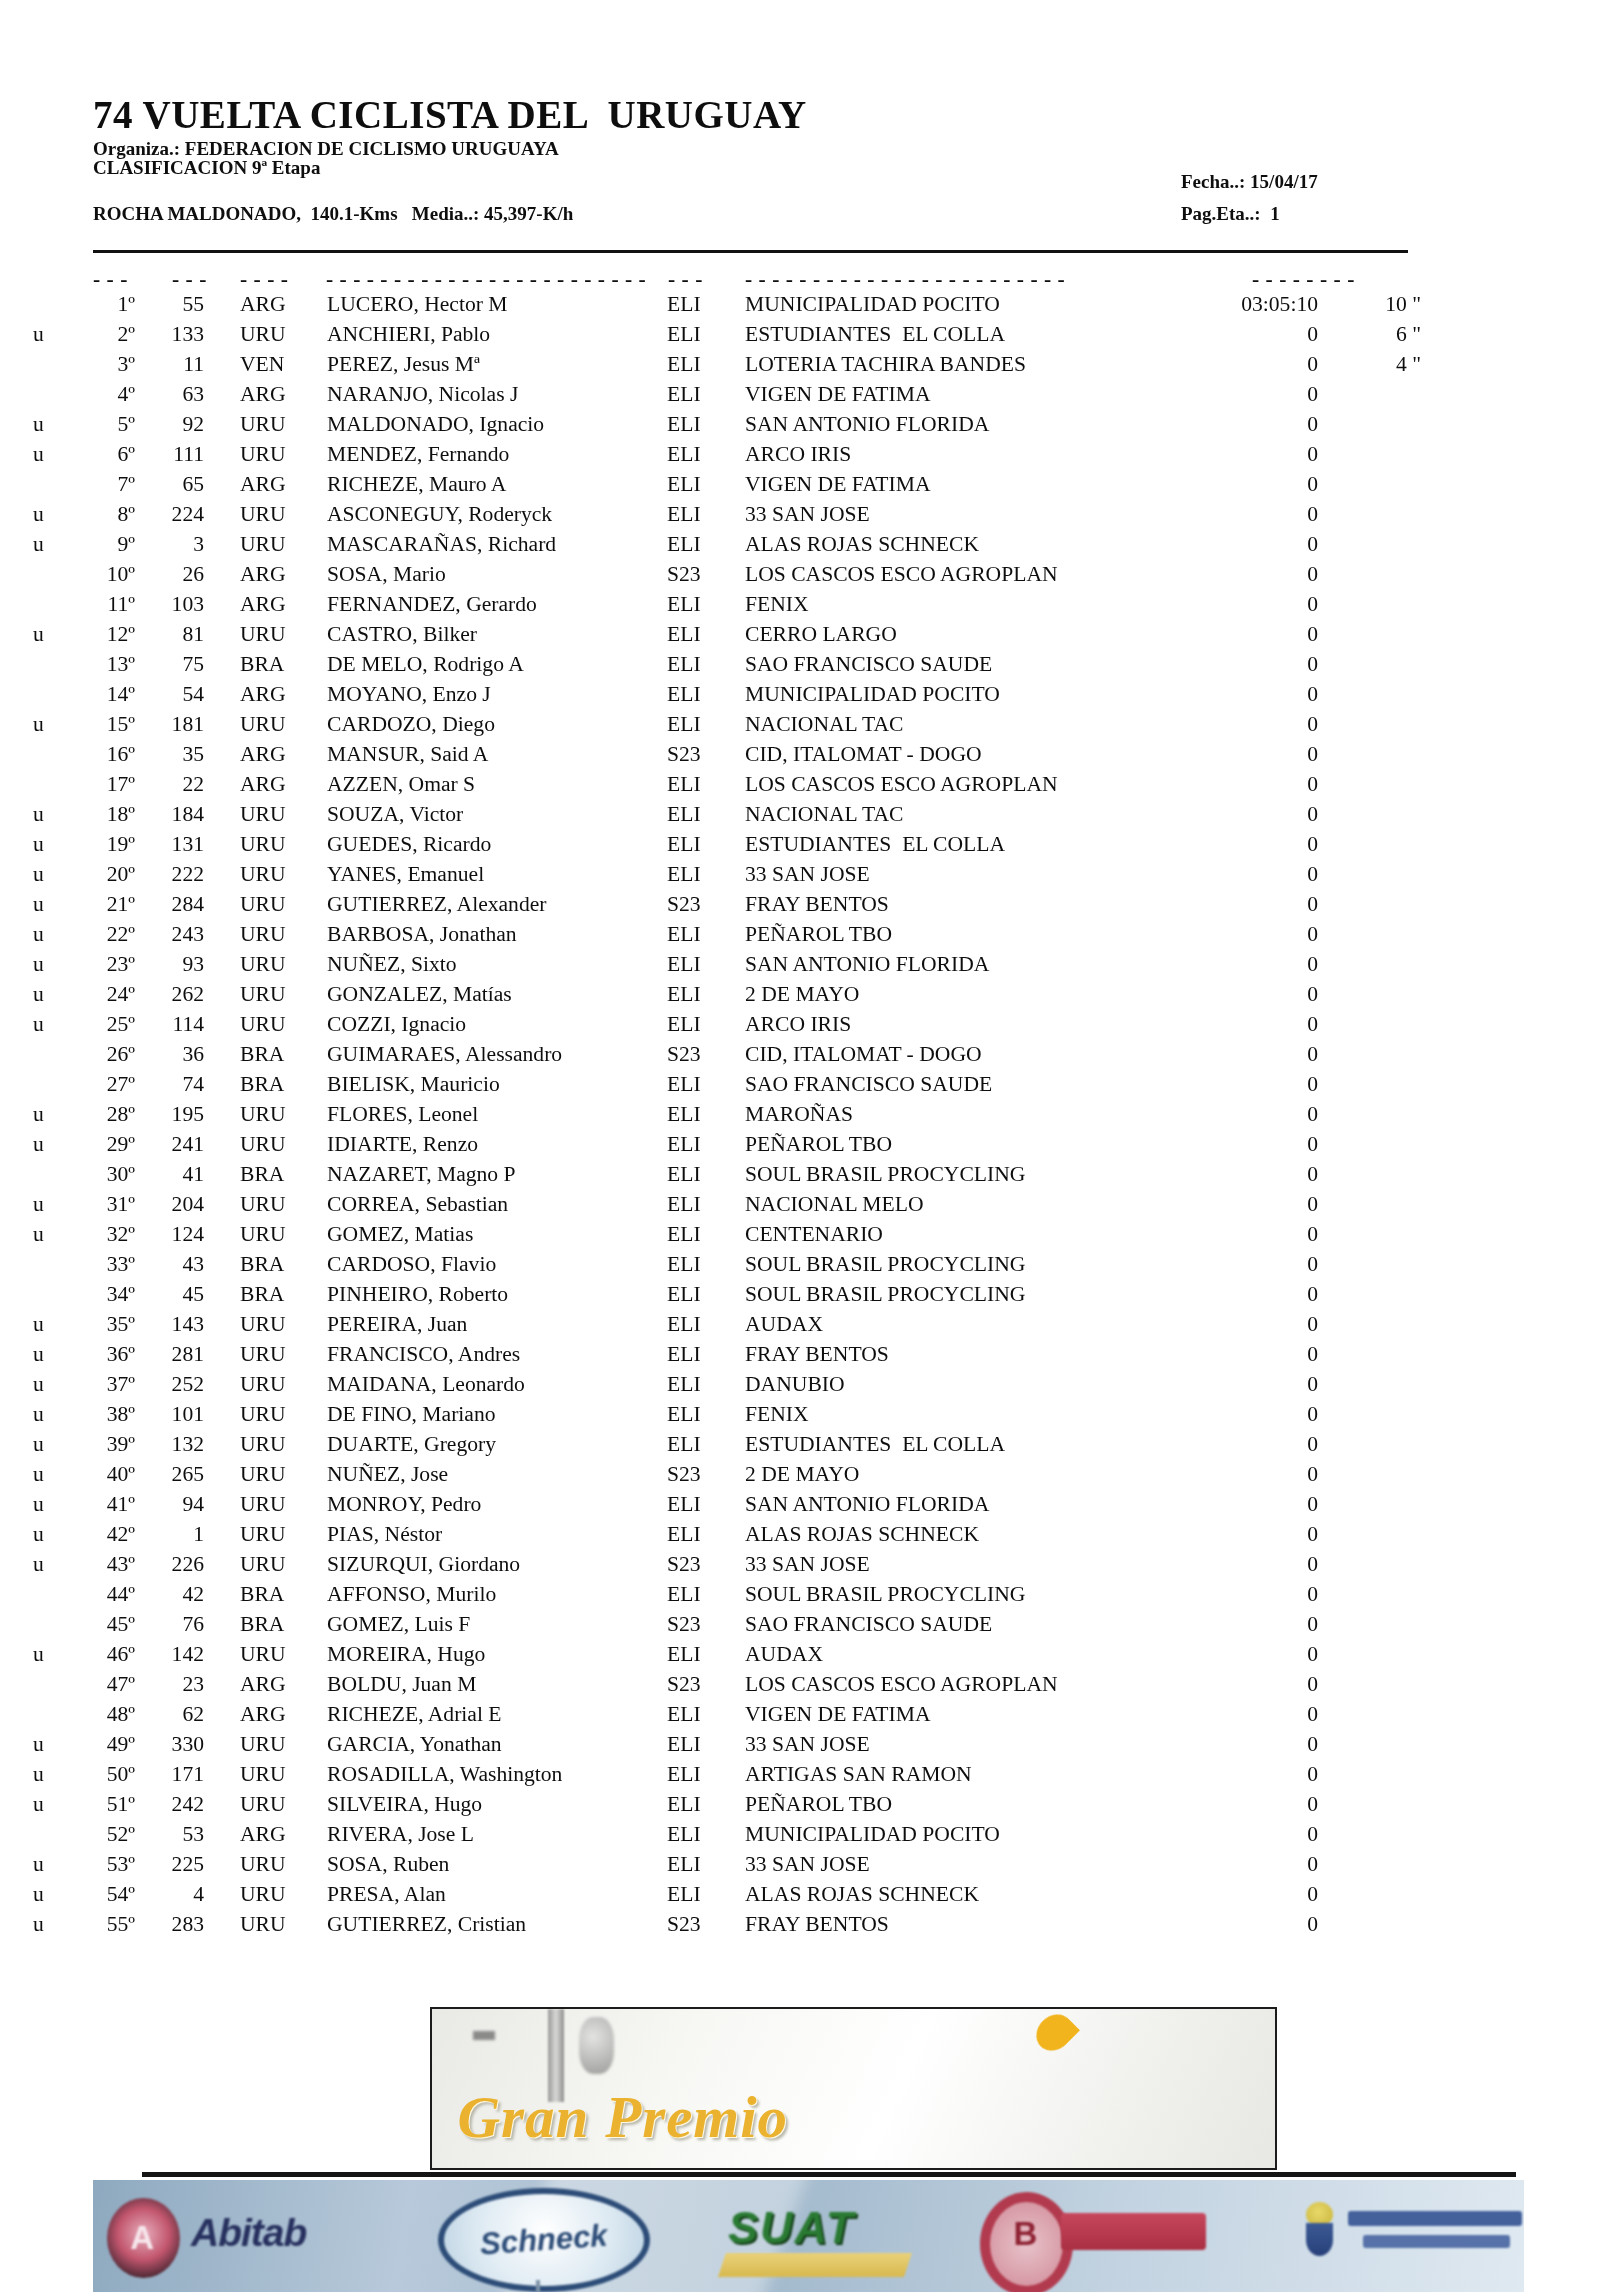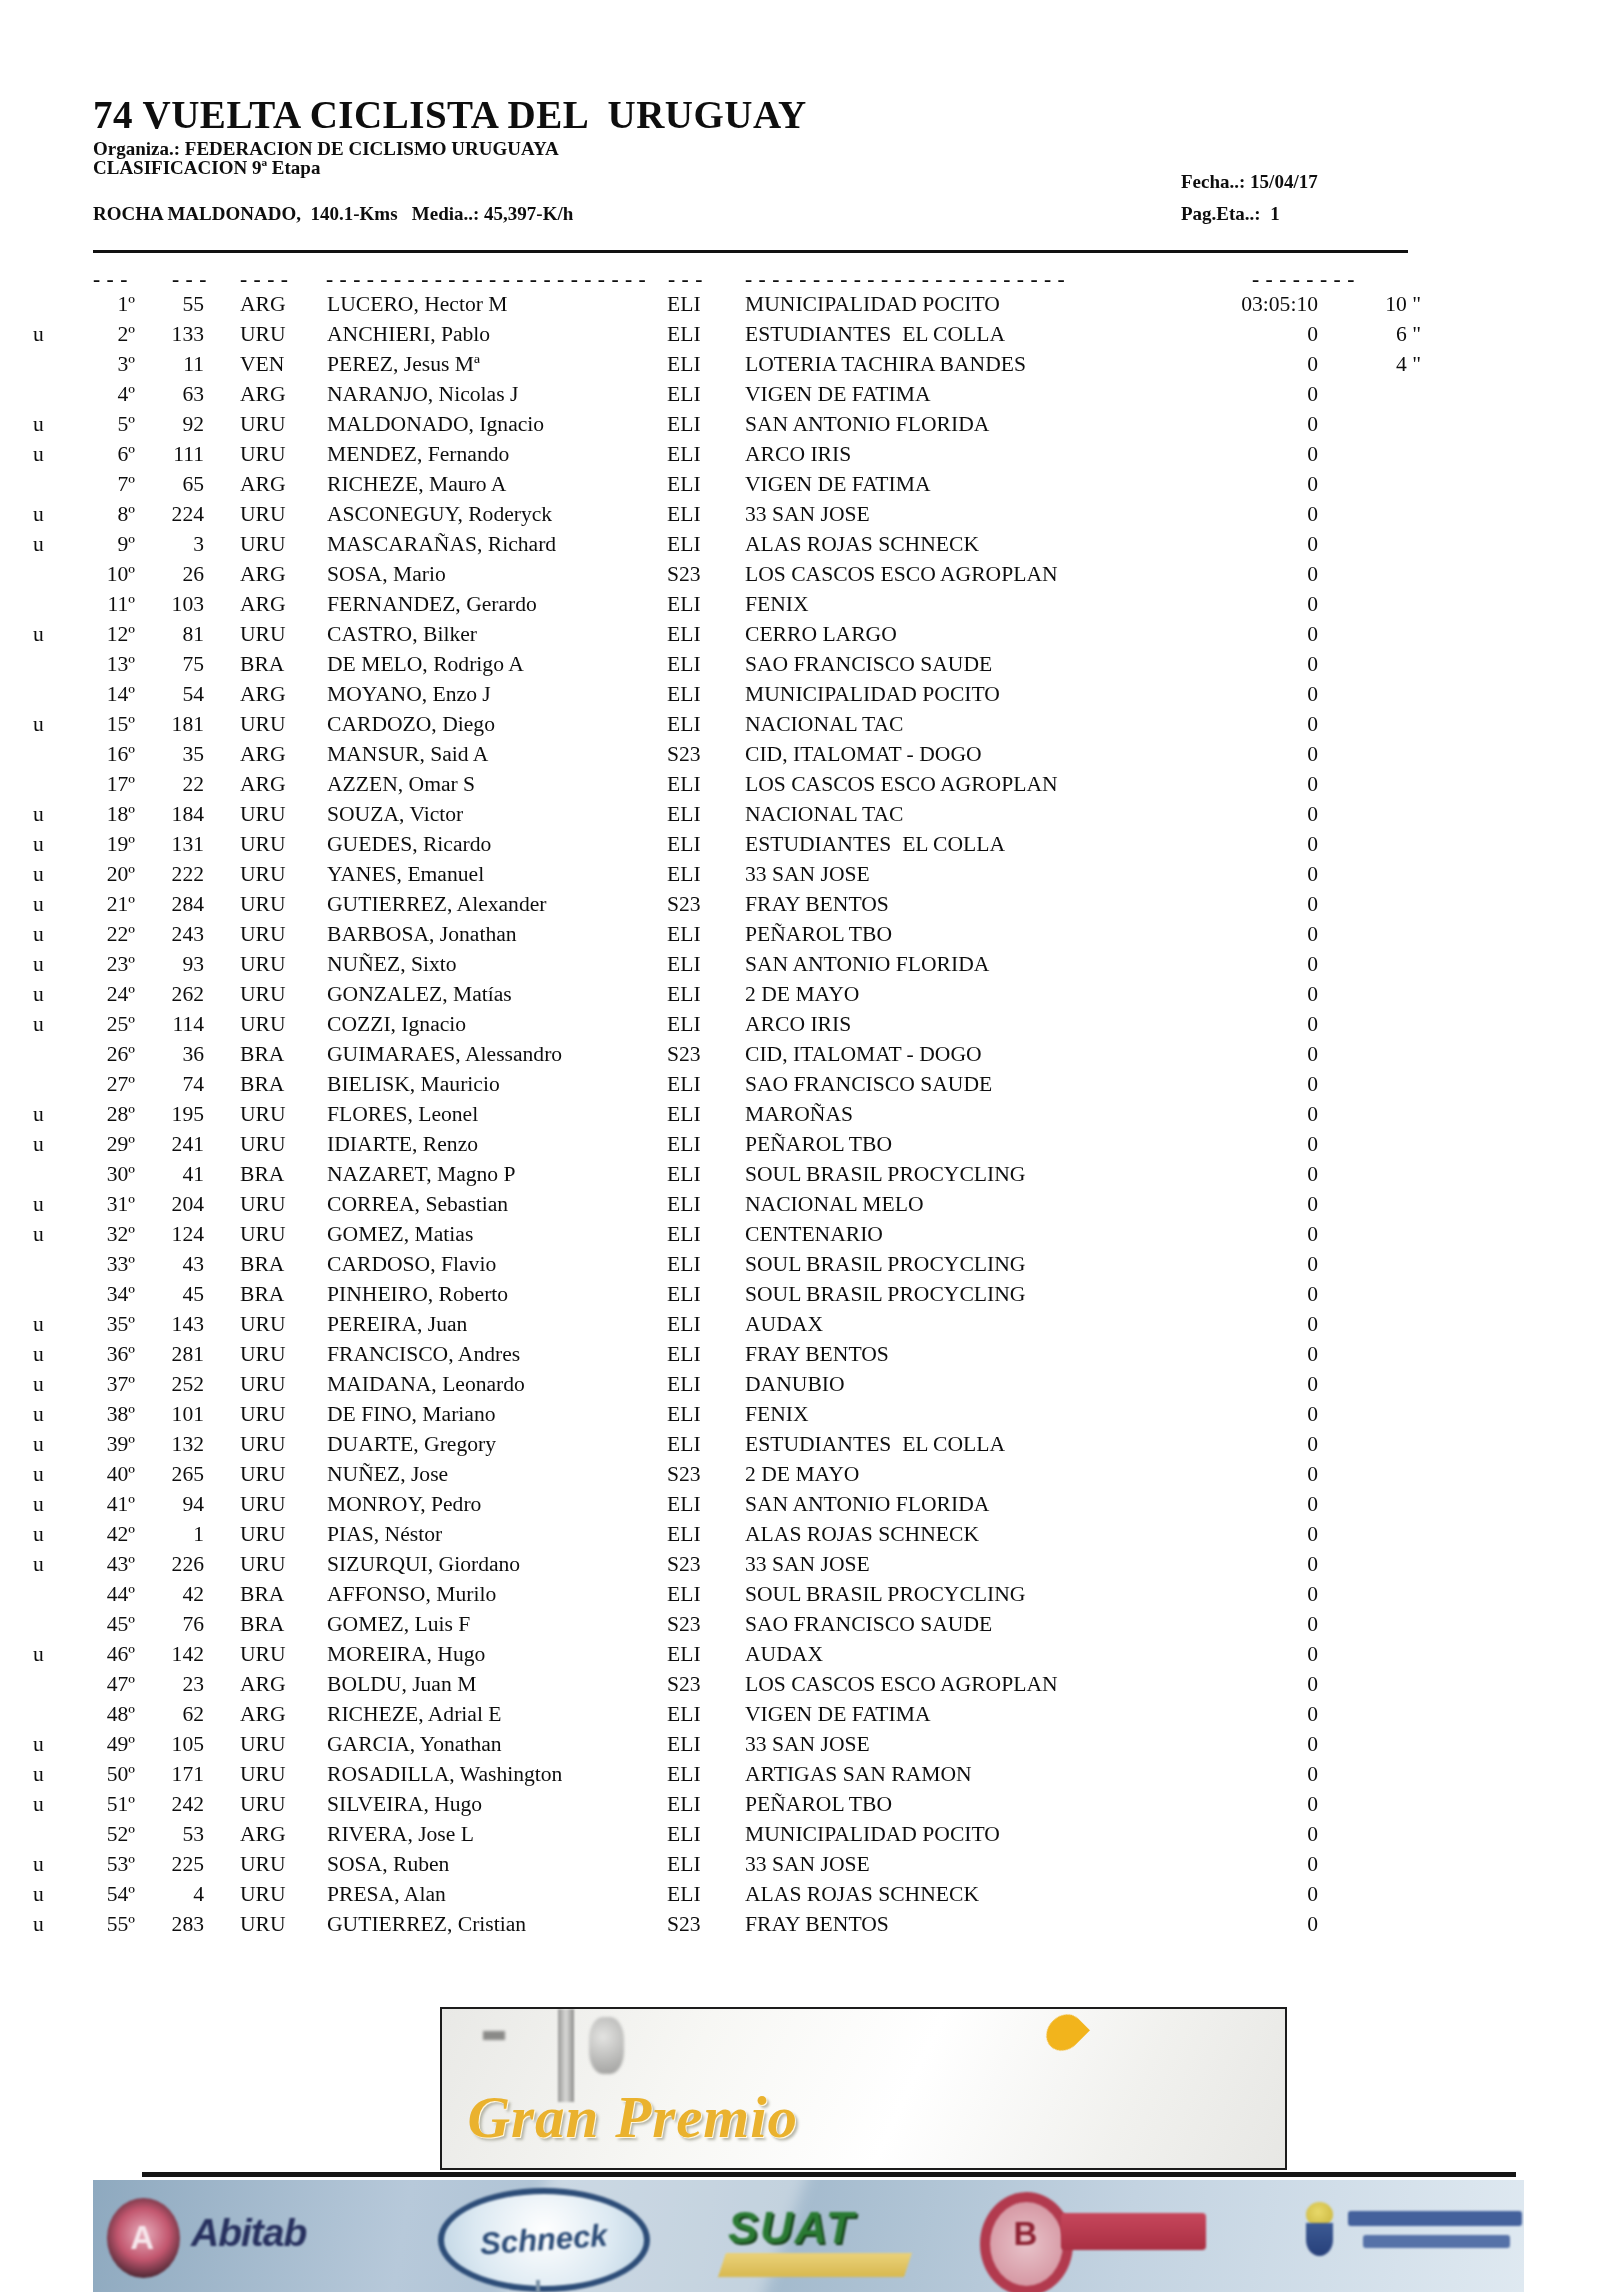--- a/index.html
+++ b/index.html
@@ -35,21 +35,21 @@
     display:grid;
     grid-template-columns:59px 76px 69px 123px 340px 78px 475px 98px 103px;
     height:30px;line-height:30px;
   }
   .trow span{white-space:pre;overflow:visible;}
   .c-u{padding-left:33px;}
   .c-pto,.c-dor,.c-time,.c-bonus{text-align:right;}
   .c-pais{padding-left:36px;}
   
   .banner{
-    position:absolute;left:440px;top:2007px;width:843px;height:159px;
+    position:absolute;left:430px;top:2007px;width:843px;height:159px;
     border:2.9px solid #1c1c1c;
     background:linear-gradient(115deg,#e9e9e6 0%,#f7f7f4 30%,#ffffff 55%,#f1f1ee 80%,#e7e7e4 100%);
     overflow:hidden;
     text-decoration:underline;
   }
   .banner .pole{position:absolute;left:116px;top:0;width:15.7px;height:93px;
     background:linear-gradient(90deg,#9a9a98,#d8d8d6,#8f8f8d);filter:blur(1px);}
   .banner .knob{position:absolute;left:147px;top:7.8px;width:35px;height:57px;border-radius:40%;
     background:radial-gradient(circle at 40% 35%,#e3e3e1,#9c9c9a);filter:blur(1.5px);}
   .banner .speck{position:absolute;left:41px;top:21.6px;width:21.6px;height:9.8px;background:#8a8a88;filter:blur(1.5px);}
@@ -709,21 +709,21 @@
           <span class="c-nombre">RICHEZE, Adrial E</span>
           <span class="c-cat">ELI</span>
           <span class="c-equipo">VIGEN DE FATIMA</span>
           <span class="c-time">0</span>
           <span class="c-bonus"></span>
         </div>
 
         <div class="trow">
           <span class="c-u">u</span>
           <span class="c-pto">49º</span>
-          <span class="c-dor">105</span>
+          <span class="c-dor">330</span>
           <span class="c-pais">URU</span>
           <span class="c-nombre">GARCIA, Yonathan</span>
           <span class="c-cat">ELI</span>
           <span class="c-equipo">33 SAN JOSE</span>
           <span class="c-time">0</span>
           <span class="c-bonus"></span>
         </div>
 
         <div class="trow">
           <span class="c-u">u</span>

